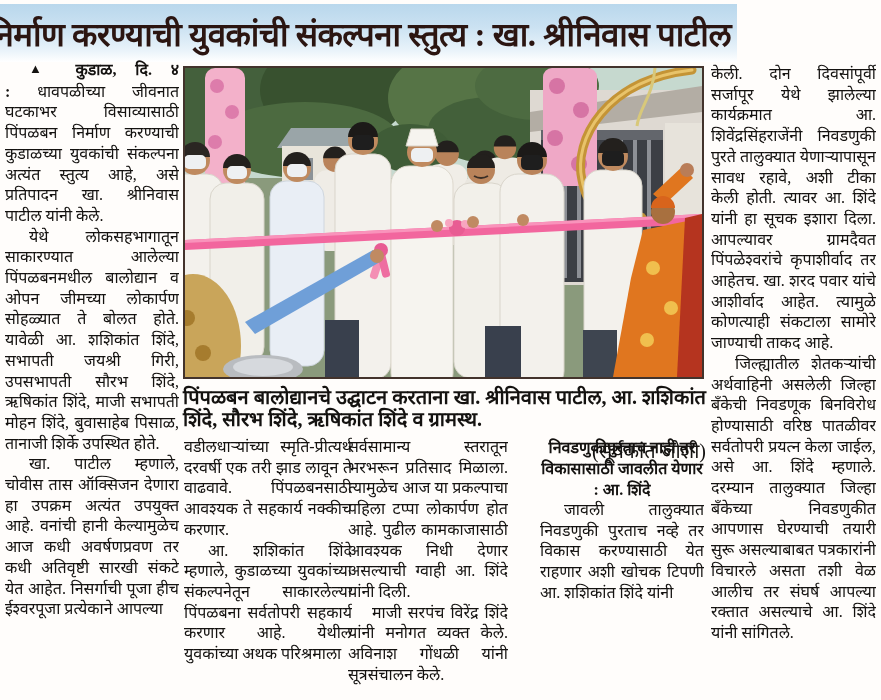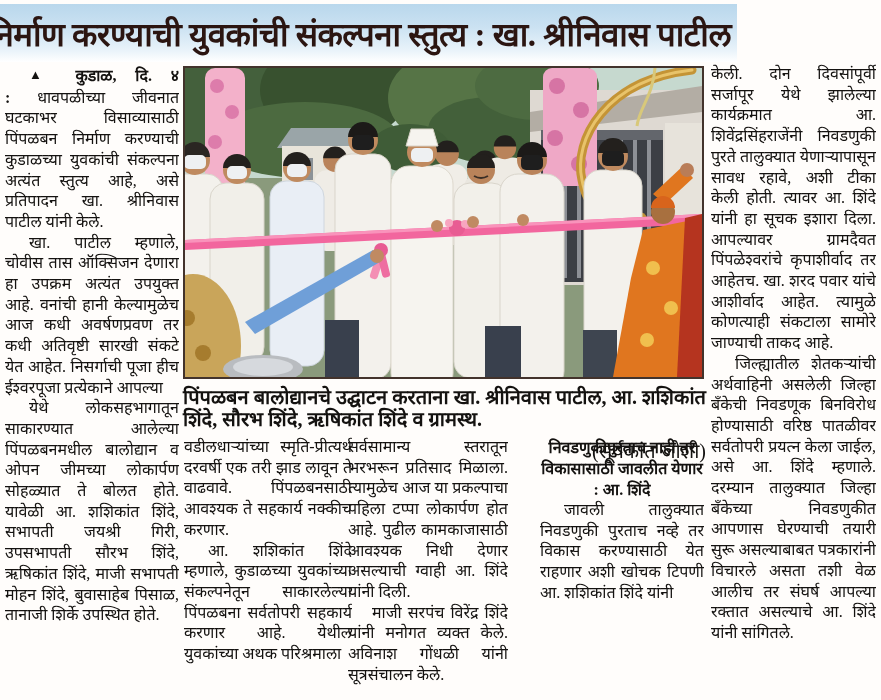--- a/index.html
+++ b/index.html
@@ -17,21 +17,21 @@
   .headline-band h1 {
     margin:0; padding:0 6px; font-size:33px; font-weight:bold; color:#2b1511;
     white-space:nowrap; letter-spacing:-0.5px;
   }
   
   .ncol { position:absolute; font-size:16px; line-height:20.7px; text-align:justify; overflow:hidden; }
   .ncol p { margin:0; text-indent:24px; }
   .ncol p.flush { text-indent:0; }
   .dateline { font-weight:bold; }
   .tri { font-size:13px; position:relative; top:-2px; }
-  .col1 { left:5px;  top:66px; width:174px; height:628px; }
+  .col1 { left:5px;  top:60px; width:174px; height:628px; }
   .col5 { left:711px; top:64px; width:165px; height:632px; }
   .under { top:437px; height:260px; }
   .col2 { left:184px; width:168px; }
   .col3 { left:348px; width:160px; }
   .col4 { left:540px; width:164px; }
   .subhead { font-weight:bold; text-align:center; text-indent:0 !important; line-height:21px; }
   
   .photo-frame {
     position:absolute; left:183px; top:66px; width:521px; height:313px;
     border:2px solid #43332c; box-sizing:border-box; background:#8a9a7c;
@@ -48,22 +48,22 @@
 <body>
 
 <div class="page">
 
   <div class="headline-band">
     <h1>पिंपळबन निर्माण करण्याची युवकांची संकल्पना स्तुत्य : खा. श्रीनिवास पाटील</h1>
   </div>
 
   <div class="ncol col1">
     <p><span class="tri">▲</span>&nbsp;<span class="dateline">कुडाळ, दि. ४ :</span>&nbsp;<span>धावपळीच्या जीवनात घटकाभर विसाव्यासाठी पिंपळबन निर्माण करण्याची कुडाळच्या युवकांची संकल्पना अत्यंत स्तुत्य आहे, असे प्रतिपादन खा. श्रीनिवास पाटील यांनी केले.</span></p>
+    <p>येथे लोकसहभागातून साकारण्यात आलेल्या पिंपळबनमधील बालोद्यान व ओपन जीमच्या लोकार्पण सोहळ्यात ते बोलत होते. यावेळी आ. शशिकांत शिंदे, सभापती जयश्री गिरी, उपसभापती सौरभ शिंदे, ऋषिकांत शिंदे, माजी सभापती मोहन शिंदे, बुवासाहेब पिसाळ, तानाजी शिर्के उपस्थित होते.</p>
     <p>खा. पाटील म्हणाले, चोवीस तास ऑक्सिजन देणारा हा उपक्रम अत्यंत उपयुक्त आहे. वनांची हानी केल्यामुळेच आज कधी अवर्षणप्रवण तर कधी अतिवृष्टी सारखी संकटे येत आहेत. निसर्गाची पूजा हीच ईश्वरपूजा प्रत्येकाने आपल्या</p>
-    <p>येथे लोकसहभागातून साकारण्यात आलेल्या पिंपळबनमधील बालोद्यान व ओपन जीमच्या लोकार्पण सोहळ्यात ते बोलत होते. यावेळी आ. शशिकांत शिंदे, सभापती जयश्री गिरी, उपसभापती सौरभ शिंदे, ऋषिकांत शिंदे, माजी सभापती मोहन शिंदे, बुवासाहेब पिसाळ, तानाजी शिर्के उपस्थित होते.</p>
   </div>
 
   <div class="photo-frame">
     <svg width="517" height="309" viewBox="0 0 517 309" preserveAspectRatio="none" aria-hidden="true">
 
       <rect width="517" height="130" fill="#c6d9cf"></rect>
       <rect y="110" width="517" height="199" fill="#8a9a7c"></rect>
 
       <g>
         <ellipse cx="40" cy="35" rx="90" ry="70" fill="#44603c"></ellipse>

